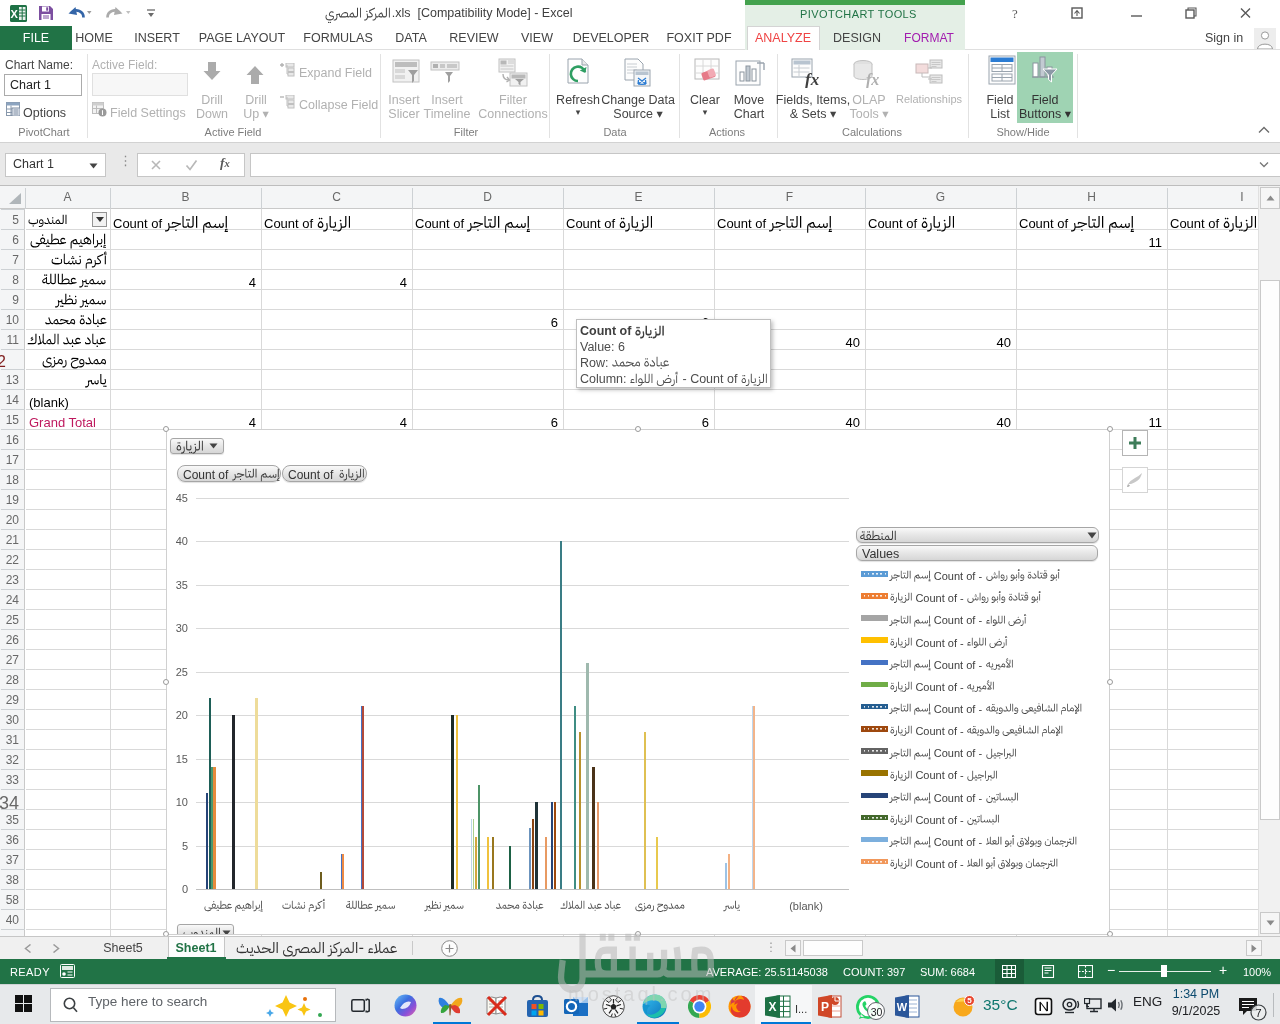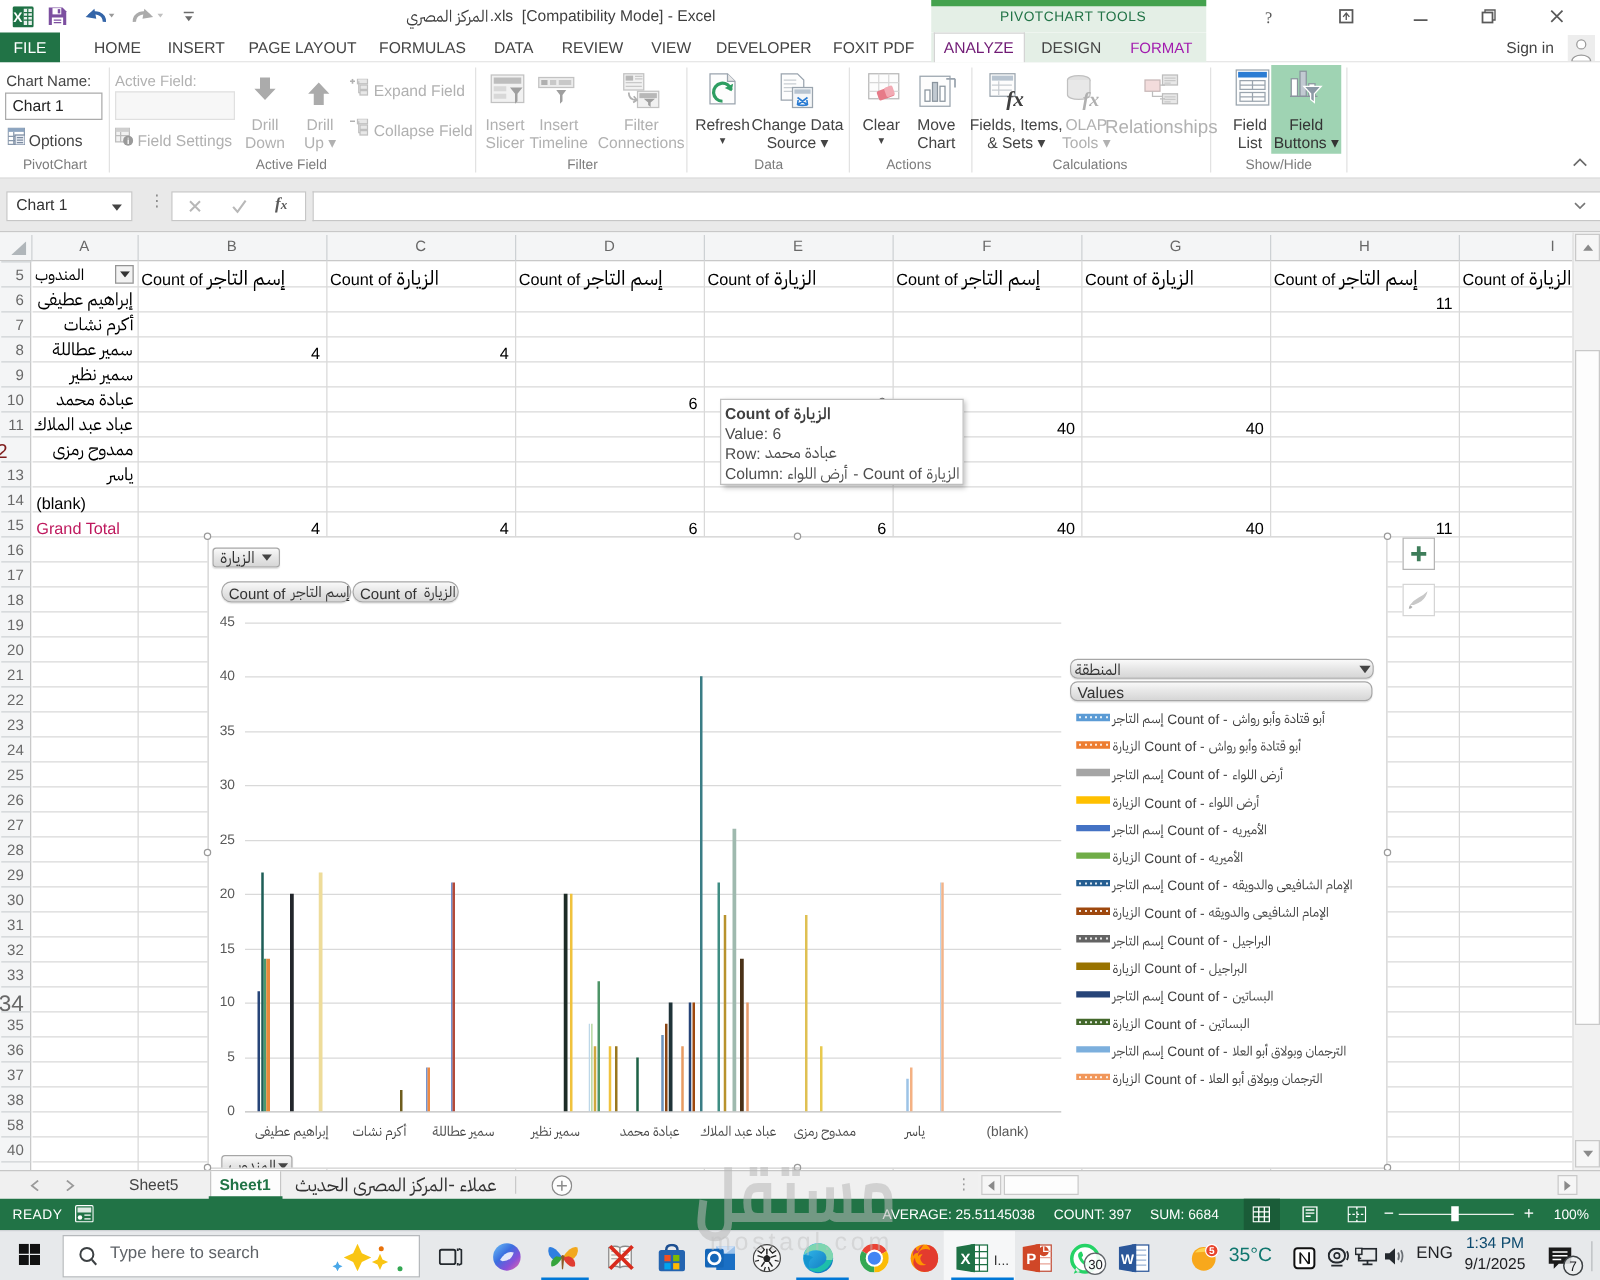--- a/index.html
+++ b/index.html
@@ -90,32 +90,32 @@
         <path d="M64.5 8.5 L67 5.5 L69.5 8.5 M67 5.5 L67 11" stroke-width="1.1"></path>
 <line x1="121" y1="11" x2="132" y2="11"></line>
 <rect x="176" y="5" width="8" height="8"></rect>
         <path d="M178 5 v-2 h8 v8 h-2" stroke-width="1.1"></path>
 <path d="M231 3.5 l9 9 M240 3.5 l-9 9"></path>
 </g>
     </svg>
 </div>
 <div class="abs" style="left:0;top:26px;width:1280px;height:24px;background:#fff;border-bottom:1px solid #dfdfdf">
 <div class="abs" style="left:745px;top:0;width:220px;height:24px;background:#e4efe6"></div>
-<div class="abs" style="left:0;top:0;width:48px;height:24px;background:#217346;color:#fff;font-size:12.5px;text-align:center;line-height:24px">FILE</div>
+<div class="abs" style="left:0;top:0;width:72px;height:24px;background:#217346;color:#fff;font-size:12.5px;text-align:center;line-height:24px">FILE</div>
 <div class="t" style="left:94px;top:5px;transform:translateX(-50%);font-size:12.5px;color:#444">HOME</div>
 <div class="t" style="left:157px;top:5px;transform:translateX(-50%);font-size:12.5px;color:#444">INSERT</div>
 <div class="t" style="left:242px;top:5px;transform:translateX(-50%);font-size:12.5px;color:#444">PAGE LAYOUT</div>
 <div class="t" style="left:338px;top:5px;transform:translateX(-50%);font-size:12.5px;color:#444">FORMULAS</div>
 <div class="t" style="left:411px;top:5px;transform:translateX(-50%);font-size:12.5px;color:#444">DATA</div>
 <div class="t" style="left:474px;top:5px;transform:translateX(-50%);font-size:12.5px;color:#444">REVIEW</div>
 <div class="t" style="left:537px;top:5px;transform:translateX(-50%);font-size:12.5px;color:#444">VIEW</div>
 <div class="t" style="left:611px;top:5px;transform:translateX(-50%);font-size:12.5px;color:#444">DEVELOPER</div>
 <div class="t" style="left:699px;top:5px;transform:translateX(-50%);font-size:12.5px;color:#444">FOXIT PDF</div>
 <div class="abs" style="left:747px;top:0;width:73px;height:24px;background:#fff;border:1px solid #d4d4d4;border-bottom:none"></div>
-<div class="t" style="left:783px;top:5px;transform:translateX(-50%);font-size:12.5px;color:#701a75">ANALYZE</div>
+<div class="t" style="left:783px;top:5px;transform:translateX(-50%);font-size:12.5px;color:#ef4444">ANALYZE</div>
 <div class="t" style="left:857px;top:5px;transform:translateX(-50%);font-size:12.5px;color:#444">DESIGN</div>
 <div class="t" style="left:929px;top:5px;transform:translateX(-50%);font-size:12px;color:#a21caf">FORMAT</div>
 <div class="t" style="left:1205px;top:5px;font-size:12.5px;color:#444">Sign in</div>
 <svg class="ic" style="left:1254px;top:2px" width="22" height="21" viewBox="0 0 22 21">
 <rect width="22" height="21" fill="#ededed"></rect>
       <circle cx="11" cy="7.5" r="3.6" fill="#fff" stroke="#9a9a9a"></circle>
 <path d="M3.5 21 C3.5 14.5 18.5 14.5 18.5 21 Z" fill="#fff" stroke="#9a9a9a"></path>
     </svg>
 </div>
 <div class="abs" style="left:0;top:50px;width:1280px;height:93px;background:#fff;border-bottom:1px solid #d2d2d2">
@@ -259,21 +259,21 @@
     </svg>
 <div class="t" style="left:869px;top:43px;transform:translateX(-50%);font-size:12.5px;color:#b1b1b1;text-align:center;line-height:14px">OLAP<br>Tools ▾</div>
 <svg class="ic" style="left:914px;top:8px" width="30" height="30" viewBox="0 0 30 30">
 <rect x="2" y="6" width="12" height="9" fill="#f3dcdc" stroke="#c8b8b8"></rect>
 <rect x="16" y="2" width="12" height="8" fill="#e8e8e8" stroke="#bdbdbd"></rect>
       <path d="M17.5 4.5 h9 M17.5 6.5 h9 M17.5 8.5 h5" stroke="#c8c8c8"></path>
 <rect x="16" y="17" width="12" height="8" fill="#e8e8e8" stroke="#bdbdbd"></rect>
       <path d="M17.5 19.5 h9 M17.5 21.5 h9 M17.5 23.5 h5" stroke="#c8c8c8"></path>
 <path d="M14 10 h4 M14 21 h4 M8 15 v4 h8" stroke="#bdbdbd" fill="none"></path>
     </svg>
-<div class="t" style="left:929px;top:43px;transform:translateX(-50%);font-size:15px;color:#b1b1b1">Relationships</div>
+<div class="t" style="left:929px;top:43px;transform:translateX(-50%);font-size:11px;color:#b1b1b1">Relationships</div>
 <svg class="ic" style="left:988px;top:5px" width="28" height="30" viewBox="0 0 28 30">
 <rect x="1" y="1" width="26" height="28" fill="#fdfdfd" stroke="#9aa4ae"></rect>
 <rect x="2.5" y="2.5" width="23" height="4.5" fill="#2b7cd3"></rect>
 <g stroke="#9aa4ae" fill="none">
         <rect x="4" y="9.5" width="20" height="7"></rect>
         <path d="M4 13 h20 M14 9.5 v7"></path>
 <rect x="4" y="19" width="20" height="7"></rect>
         <path d="M4 22.5 h20 M14 19 v7"></path>
       </g>
     </svg>

